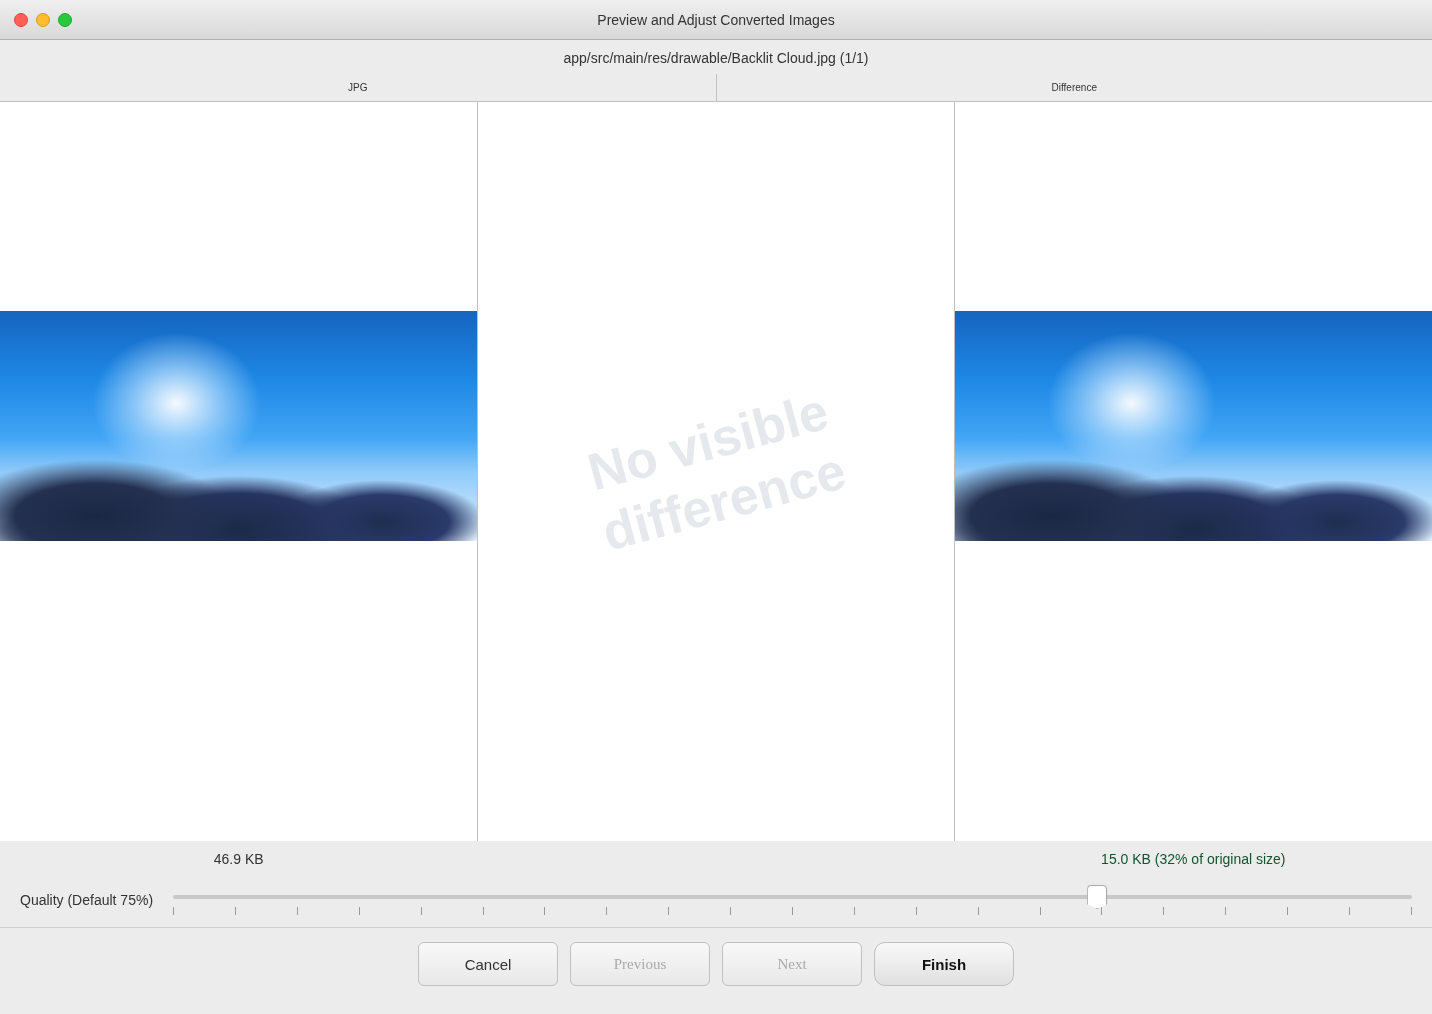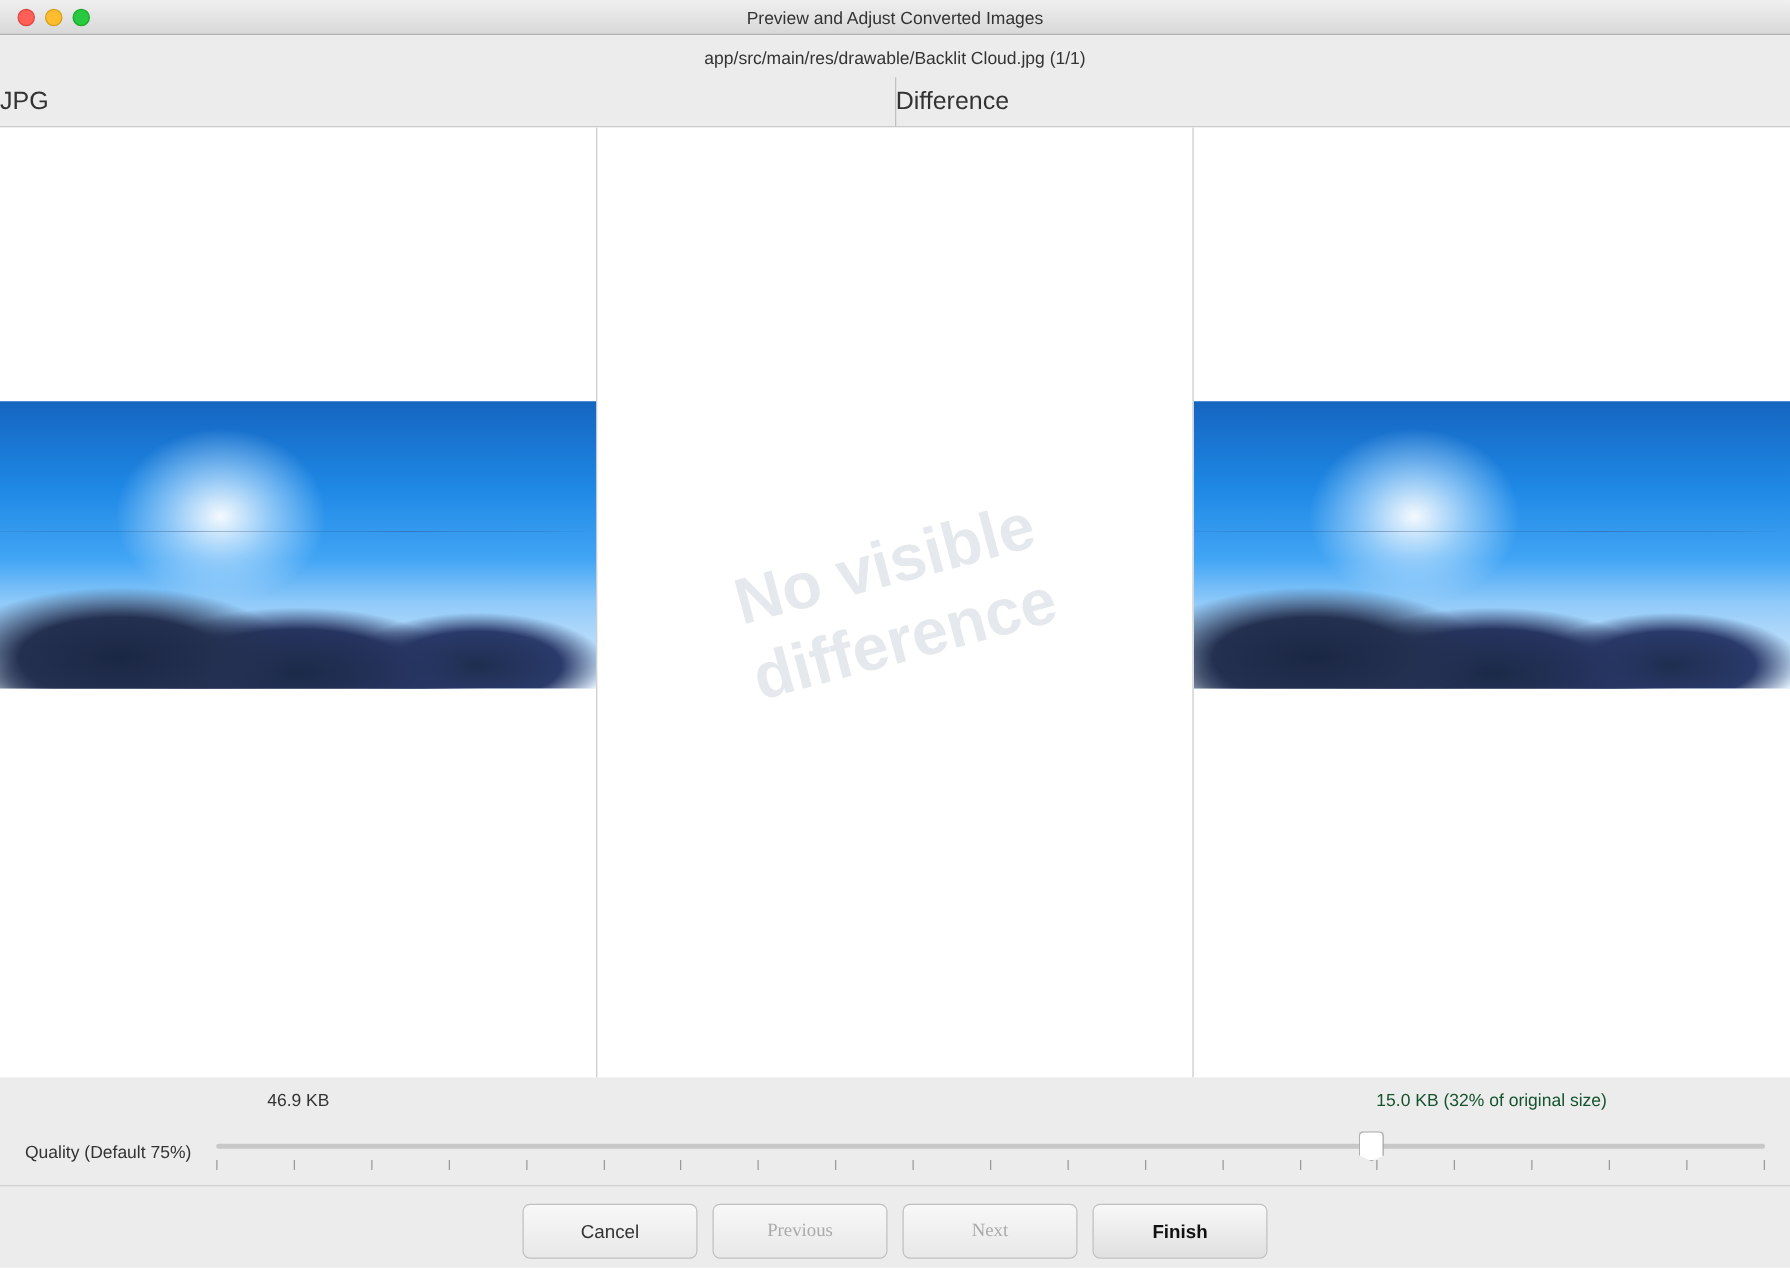--- a/index.html
+++ b/index.html
@@ -10,21 +10,21 @@
       width: 1432px;
       height: 1014px;
       overflow: hidden;
       display: flex;
       flex-direction: column;
     }
 
     
     .title-bar {
       background: linear-gradient(to bottom, #f0f0f0, #d8d8d8);
-      height: 28px;
+      height: 40px;
       display: flex;
       align-items: center;
       justify-content: center;
       position: relative;
       border-bottom: 1px solid #b0b0b0;
       flex-shrink: 0;
     }
 
     .window-controls {
       position: absolute;
@@ -66,22 +66,22 @@
     
     .column-headers {
       display: flex;
       background: #ececec;
       border-bottom: 1px solid #c0c0c0;
       flex-shrink: 0;
     }
 
     .col-header {
       flex: 1;
-      text-align: left;
-      font-size: 20px;
+      text-align: center;
+      font-size: 10px;
       font-weight: 500;
       color: #333;
       padding: 8px 0;
       border-right: 1px solid #c0c0c0;
     }
 
     .col-header:last-child { border-right: none; }
 
     
     .image-area {
@@ -271,21 +271,21 @@
       box-shadow: 0 1px 4px rgba(0,0,0,0.2);
       clip-path: polygon(0 0, 100% 0, 100% 80%, 50% 100%, 0 80%);
     }
 
     
     .button-bar {
       background: #ececec;
       display: flex;
       justify-content: center;
       gap: 12px;
-      padding: 14px 0 7px;
+      padding: 14px 0 28px;
       flex-shrink: 0;
       border-top: 1px solid #d0d0d0;
     }
 
     .dialog-btn {
       min-width: 140px;
       height: 44px;
       padding: 0 24px;
       border-radius: 6px;
       font-size: 15px;
@@ -293,20 +293,21 @@
       border: 1px solid #c0c0c0;
       background: linear-gradient(to bottom, #f8f8f8, #e8e8e8);
       color: #333;
       font-weight: 400;
     }
 
     .dialog-btn.primary {
       font-weight: 600;
       background: linear-gradient(to bottom, #f8f8f8, #e0e0e0);
       color: #111;
+      border-radius: 11px;
     }
 
     .dialog-btn.disabled {
       color: #aaa;
       cursor: default;
       font-family: Liberation Serif, serif;
     }
   </style>
 </head>
 <body>

